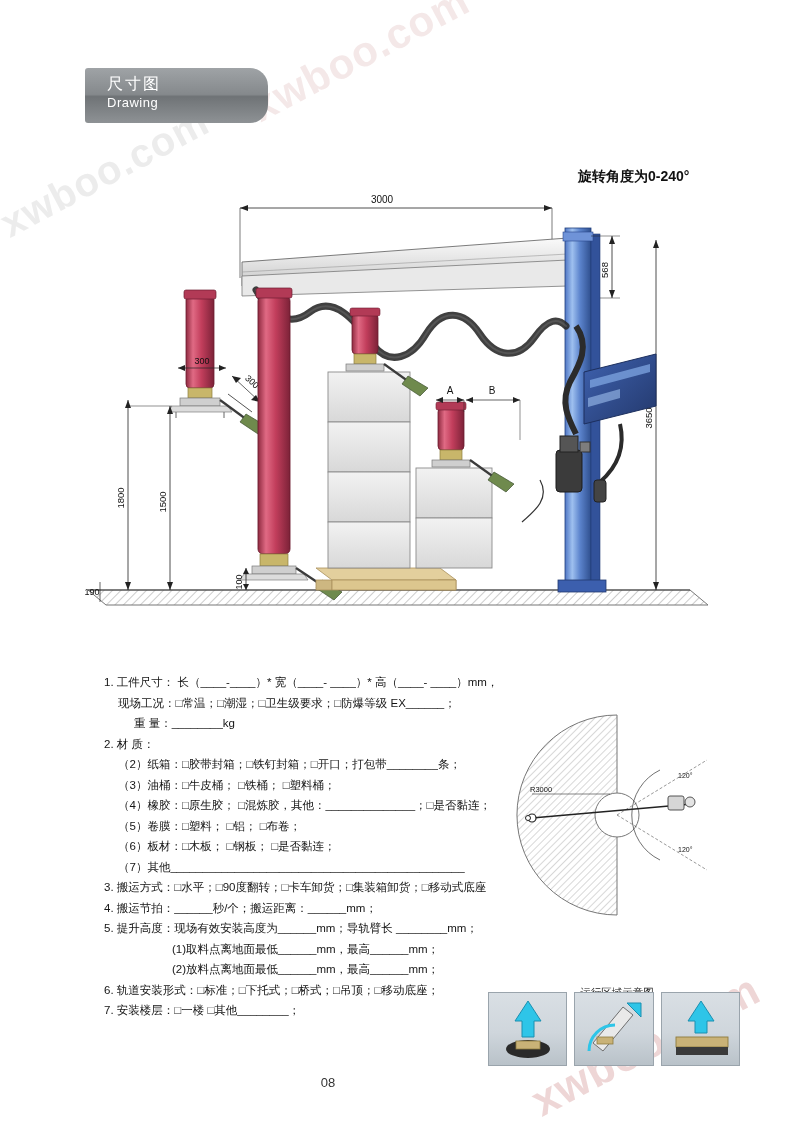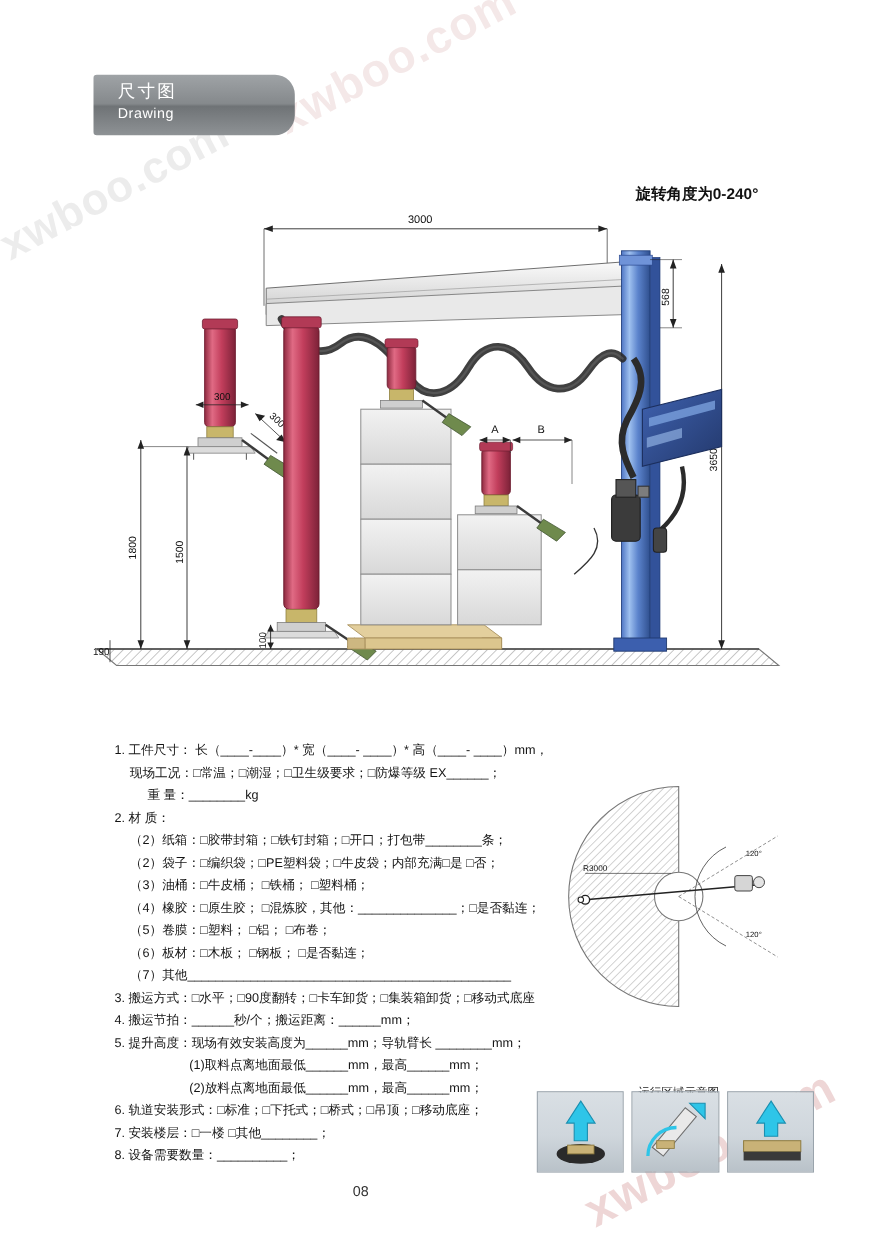--- a/index.html
+++ b/index.html
@@ -264,34 +264,32 @@
   <text x="182" y="432" font-size="9" fill="#111" text-anchor="middle" transform="rotate(-90 182 432)" font-family="Liberation Sans, sans-serif">100</text>
 </svg>
 </div>
 
 <div class="spec">
   <div class="row">1. 工件尺寸：  长（____-____）* 宽（____- ____）* 高（____- ____）mm，</div>
   <div class="row ind1">现场工况：□常温；□潮湿；□卫生级要求；□防爆等级 EX______；</div>
   <div class="row ind2">重    量：________kg</div>
   <div class="row">2. 材     质：</div>
   <div class="row ind1">（2）纸箱：□胶带封箱；□铁钉封箱；□开口；打包带________条；</div>
-  <div class="row ind1">（2）袋子：□编织袋；□PE塑料袋；□牛皮袋；内部充满□是 □否；</div>
   <div class="row ind1">（3）油桶：□牛皮桶；        □铁桶；          □塑料桶；</div>
   <div class="row ind1">（4）橡胶：□原生胶；  □混炼胶，其他：______________；□是否黏连；</div>
   <div class="row ind1">（5）卷膜：□塑料；     □铝；       □布卷；</div>
   <div class="row ind1">（6）板材：□木板；    □钢板；    □是否黏连；</div>
   <div class="row ind1">（7）其他______________________________________________</div>
   <div class="row">3. 搬运方式：□水平；□90度翻转；□卡车卸货；□集装箱卸货；□移动式底座</div>
   <div class="row">4. 搬运节拍：______秒/个；搬运距离：______mm；</div>
   <div class="row">5. 提升高度：现场有效安装高度为______mm；导轨臂长 ________mm；</div>
   <div class="row ind3">(1)取料点离地面最低______mm，最高______mm；</div>
   <div class="row ind3">(2)放料点离地面最低______mm，最高______mm；</div>
   <div class="row">6. 轨道安装形式：□标准；□下托式；□桥式；□吊顶；□移动底座；</div>
   <div class="row">7. 安装楼层：□一楼 □其他________；</div>
-  <div class="row">8. 设备需要数量：__________；</div>
 </div>
 
 <div class="range-dia">
 <svg width="250" height="230" viewBox="0 0 250 230" xmlns="http://www.w3.org/2000/svg">
   <defs>
     <pattern id="hatch2" width="5" height="5" patternUnits="userSpaceOnUse" patternTransform="rotate(45)">
       <line x1="0" y1="0" x2="0" y2="5" stroke="#9a9a9a" stroke-width="0.8"></line>
     </pattern>
   </defs>
 

